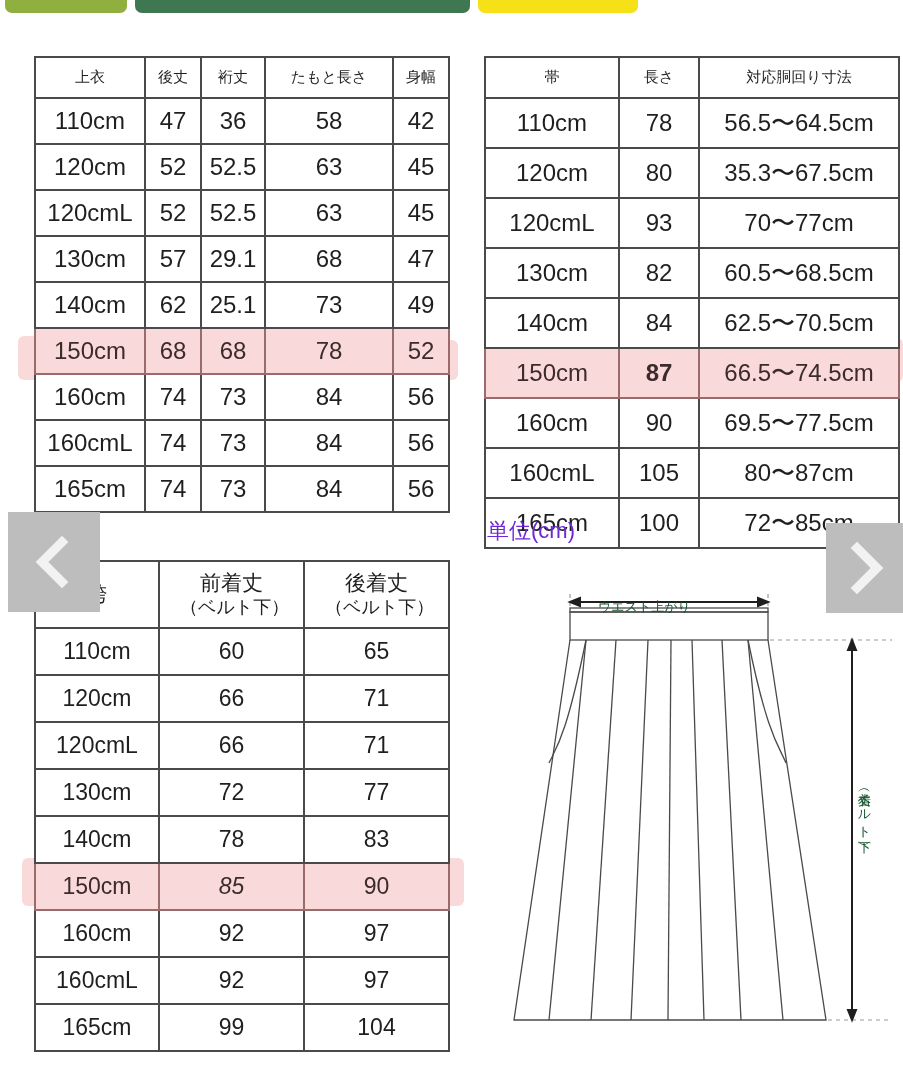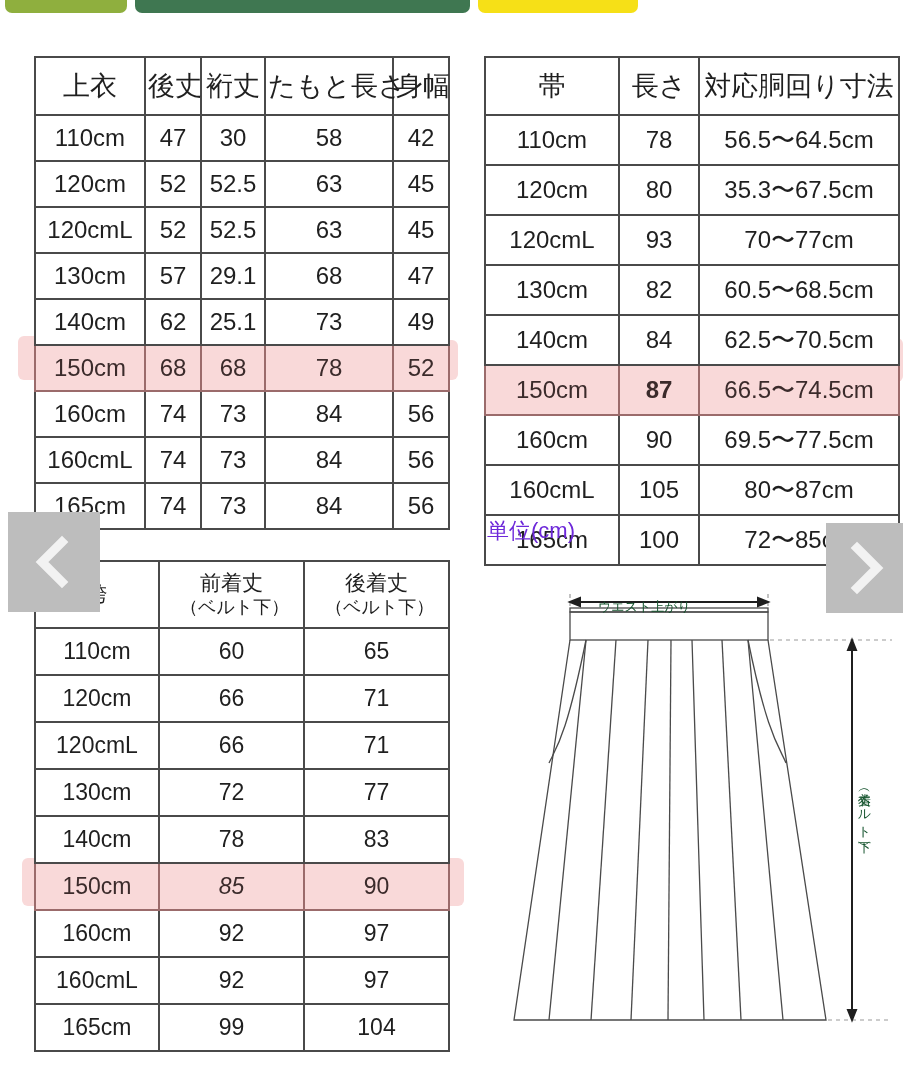--- a/index.html
+++ b/index.html
@@ -42,21 +42,21 @@
   }
   .sz-table td, .sz-table th {
     border: 2px solid #4a4a4a;
     text-align: center;
     vertical-align: middle;
     font-weight: normal;
     color: #1f1f1f;
     background: #fff;
     white-space: nowrap;
   }
-  .sz-table th { font-size: 27px; padding: 10px 2px; }
+  .sz-table th { font-size: 15px; padding: 10px 2px; }
   .sz-table td { font-size: 24px; padding: 8px 2px; }
   .sz-table tr.hl td {
     background: #f9d9d9;
     color: #3b2b2b;
     border-color: #9b6b6b;
   }
   .hl-overflow {
     position: absolute;
     background: #f9d9d9;
     z-index: 1;
@@ -156,21 +156,21 @@
       <th>後丈</th>
       <th>裄丈</th>
       <th>たもと長さ</th>
       <th>身幅</th>
     </tr>
   </thead>
   <tbody>
     <tr>
       <td>110cm</td>
       <td>47</td>
-      <td>30</td>
+      <td>36</td>
       <td>58</td>
       <td>42</td>
     </tr>
     <tr>
       <td>120cm</td>
       <td>52</td>
       <td>52.5</td>
       <td>63</td>
       <td>45</td>
     </tr>

